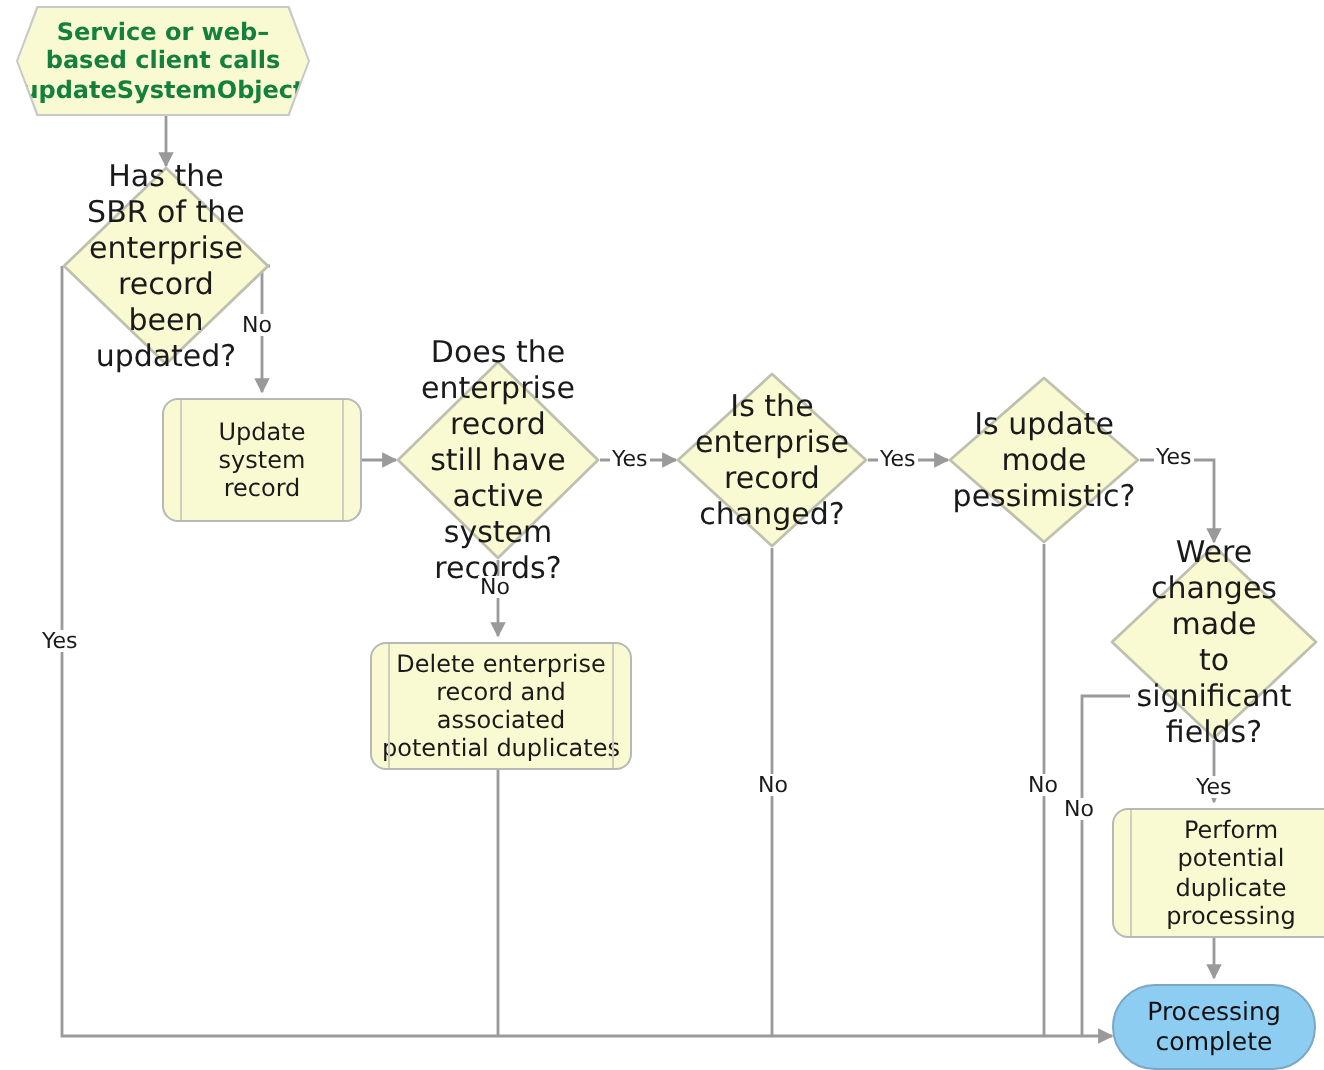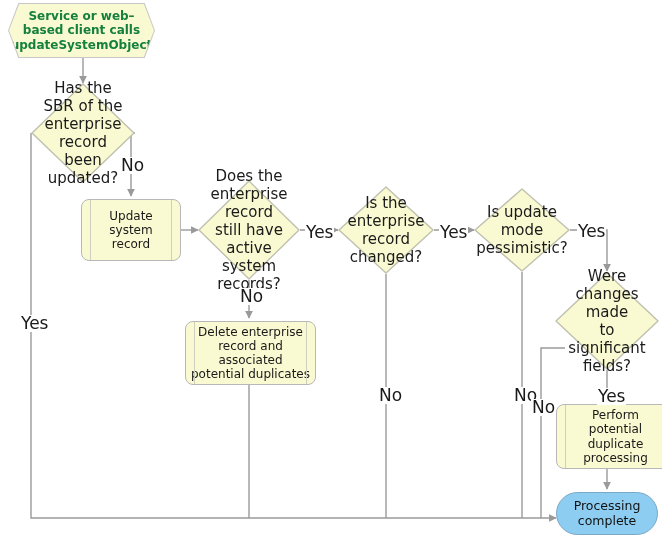--- a/index.html
+++ b/index.html
@@ -110,21 +110,21 @@
   
   .shape-terminal {
     background: #8ecdf2;
     border: 1px solid #7ba7c4;
     border-radius: 26px;
     font-size: 12.5px;
     color: #111111;
   }
   .edge-label {
     position: absolute;
-    font-size: 17px;
+    font-size: 11px;
     color: #1a1a1a;
     background: #ffffff;
     padding: 0 1px;
     line-height: 1;
     white-space: nowrap;
   }
 </style>
 </head>
 <body>
 

